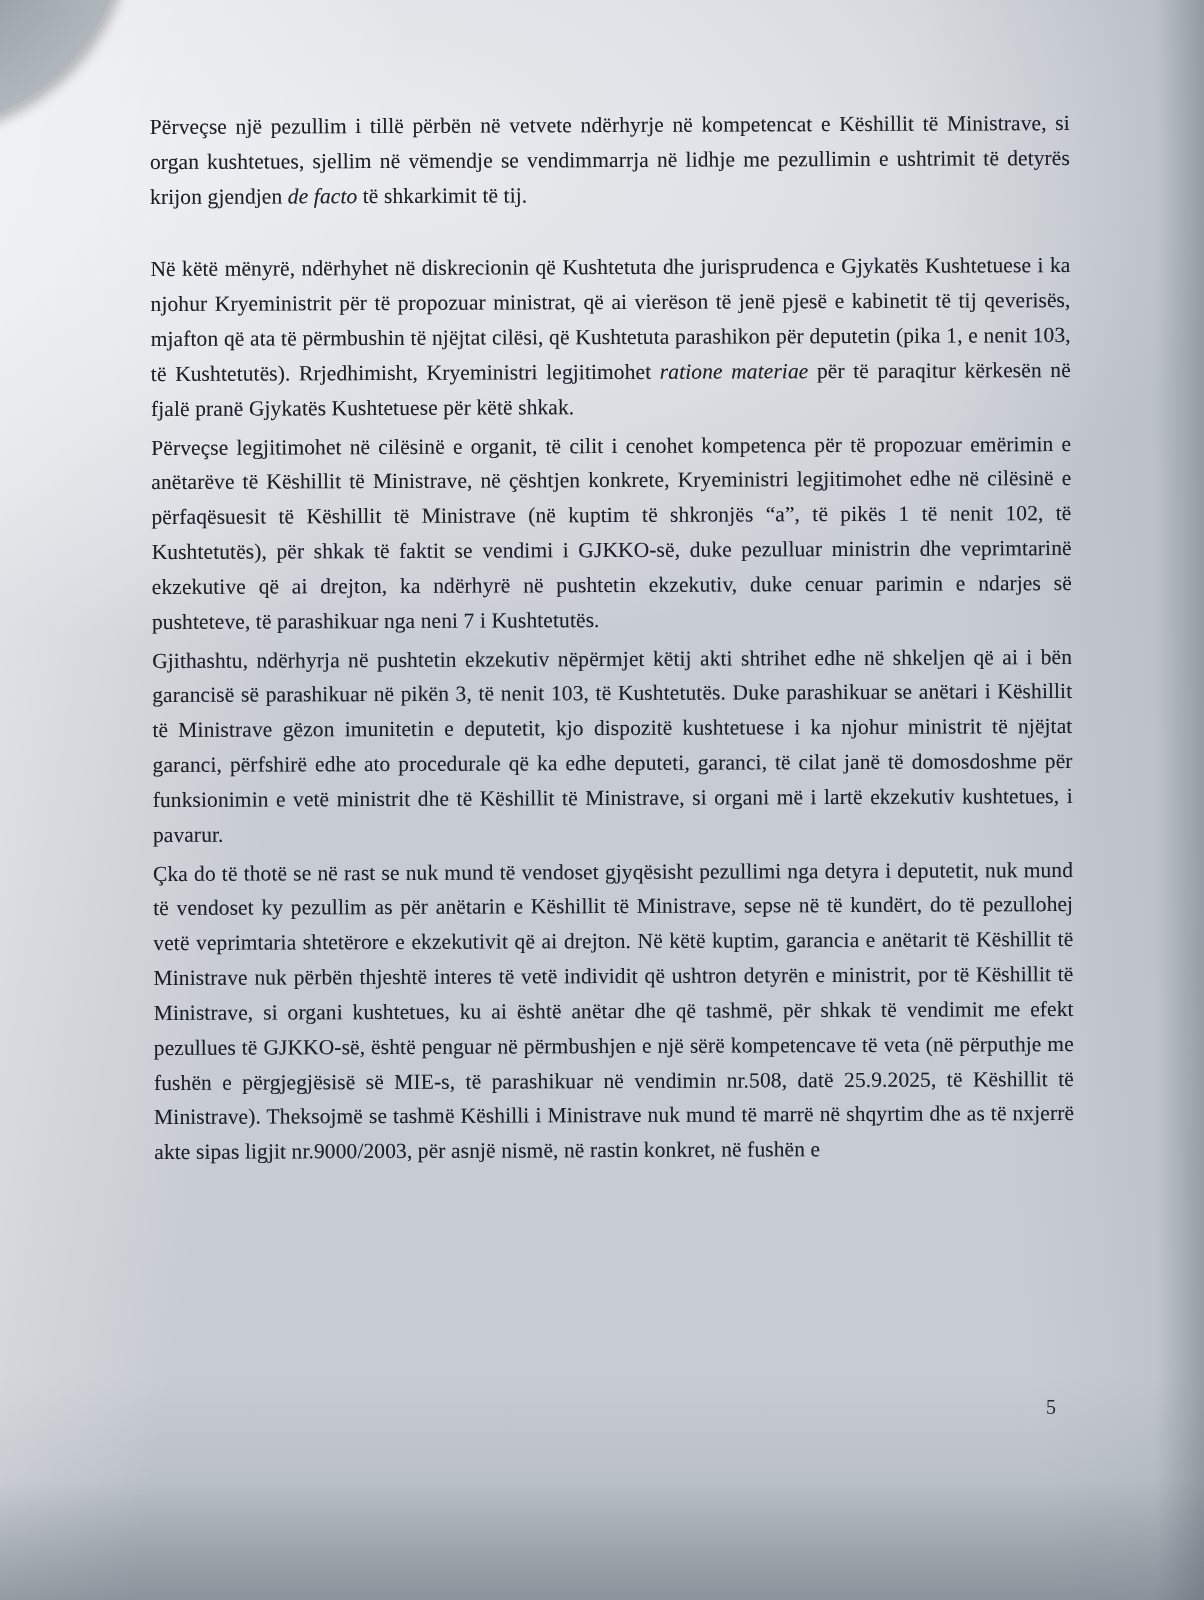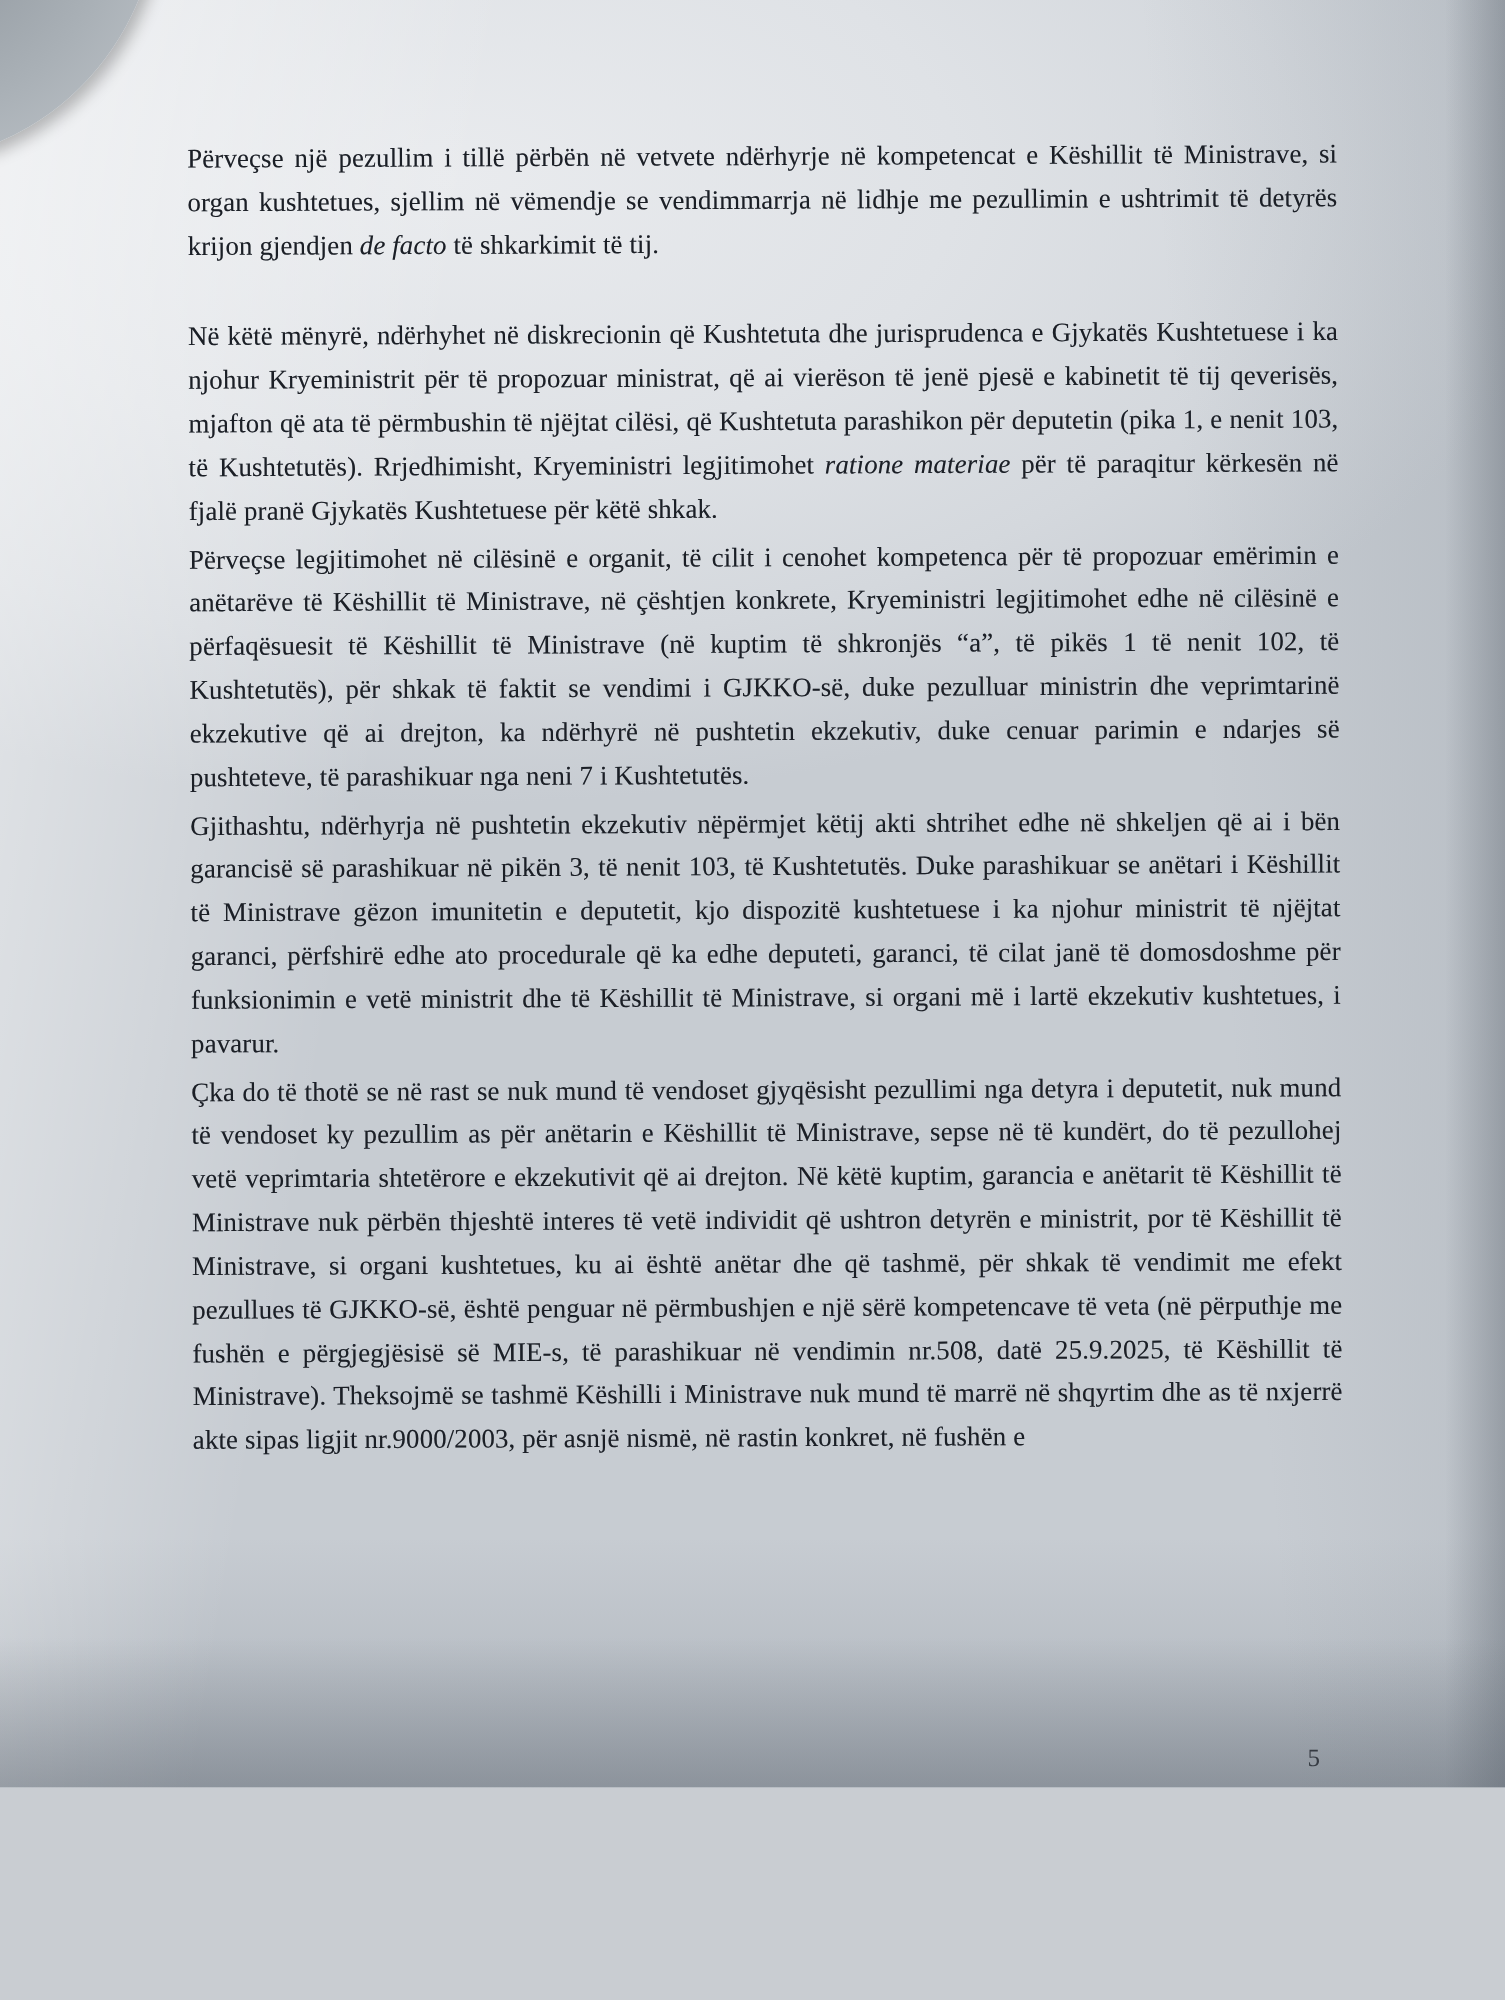--- a/index.html
+++ b/index.html
@@ -11,21 +11,21 @@
     height: 1600px;
     background: #c9cdd2;
     font-family: "Liberation Serif", serif;
     overflow: hidden;
   }
 
   
   #scan {
     position: relative;
     width: 1204px;
-    height: 1430px;
+    height: 1600px;
     background:
       radial-gradient(ellipse 900px 500px at 30% 10%, #e9ebee 0%, #dfe2e6 45%, #d4d8dd 75%, #c7ccd2 100%),
       linear-gradient(160deg, #e6e9ec 0%, #dcdfe4 35%, #d2d6db 70%, #c5cad0 100%);
     overflow: hidden;
   }
   
   #scan::before {
     content: "";
     position: absolute;
     inset: 0;

